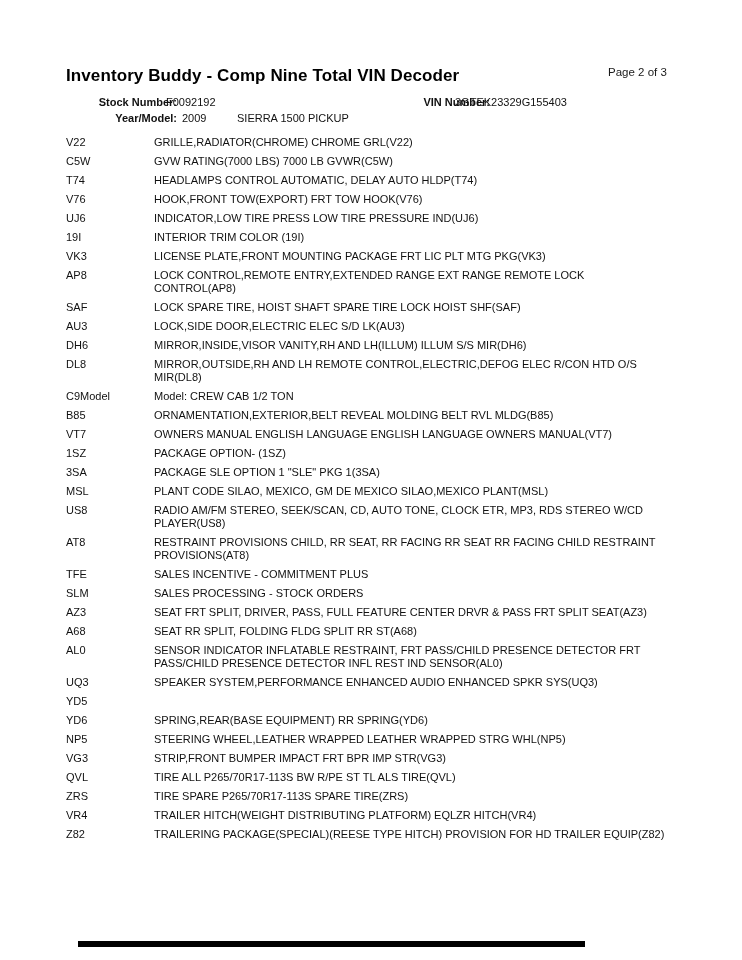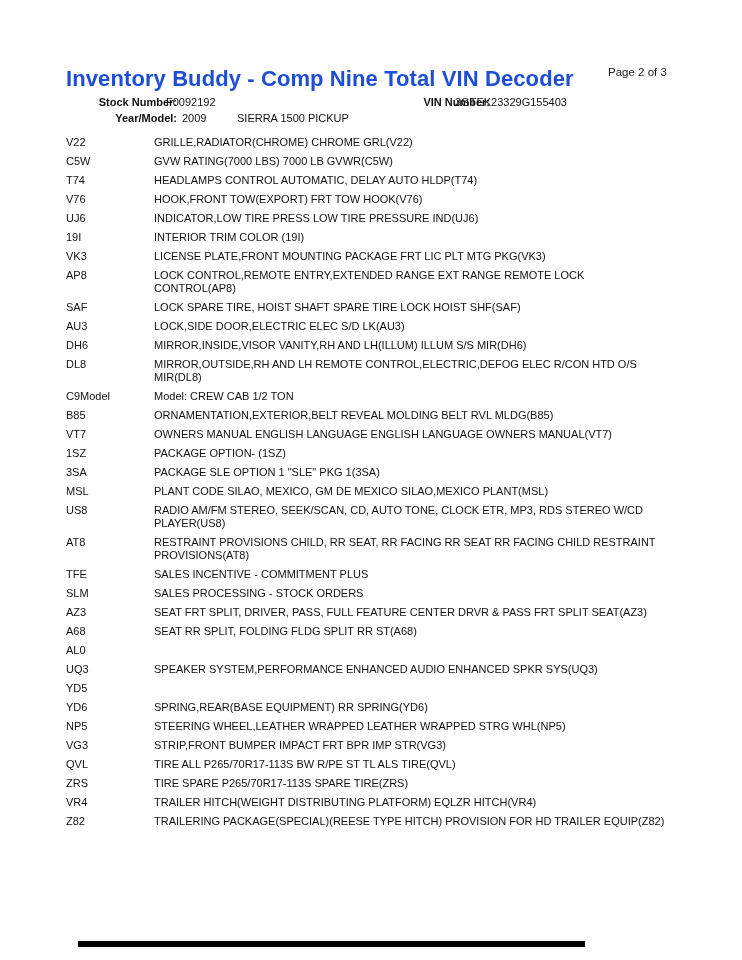--- a/index.html
+++ b/index.html
@@ -14,24 +14,24 @@
     background: #ffffff;
     font-family: "Liberation Sans", sans-serif;
     color: #111111;
     overflow: hidden;
   }
   .title {
     position: absolute;
     left: 66px;
     top: 66px;
     margin: 0;
-    font-size: 22px;
+    font-size: 17px;
     font-weight: bold;
     letter-spacing: 0.1px;
-    color: #1d4ed8;
+    color: #000000;
     white-space: nowrap;
   }
   .page-indicator {
     position: absolute;
     left: 608px;
     top: 66px;
     font-size: 11.5px;
     color: #1a1a1a;
     white-space: nowrap;
   }
@@ -203,20 +203,21 @@
       <div class="row">
     <span class="code">AZ3</span>
     <span class="desc">SEAT FRT SPLIT, DRIVER, PASS, FULL FEATURE CENTER DRVR &amp; PASS FRT SPLIT SEAT(AZ3)</span>
   </div>
       <div class="row">
     <span class="code">A68</span>
     <span class="desc">SEAT RR SPLIT, FOLDING FLDG SPLIT RR ST(A68)</span>
   </div>
       <div class="row">
     <span class="code">AL0</span>
+    <span class="desc">SENSOR INDICATOR INFLATABLE RESTRAINT, FRT PASS/CHILD PRESENCE DETECTOR FRT PASS/CHILD PRESENCE DETECTOR INFL REST IND SENSOR(AL0)</span>
   </div>
       <div class="row">
     <span class="code">UQ3</span>
     <span class="desc">SPEAKER SYSTEM,PERFORMANCE ENHANCED AUDIO ENHANCED SPKR SYS(UQ3)</span>
   </div>
       <div class="row">
     <span class="code">YD5</span>
   </div>
       <div class="row">
     <span class="code">YD6</span>

